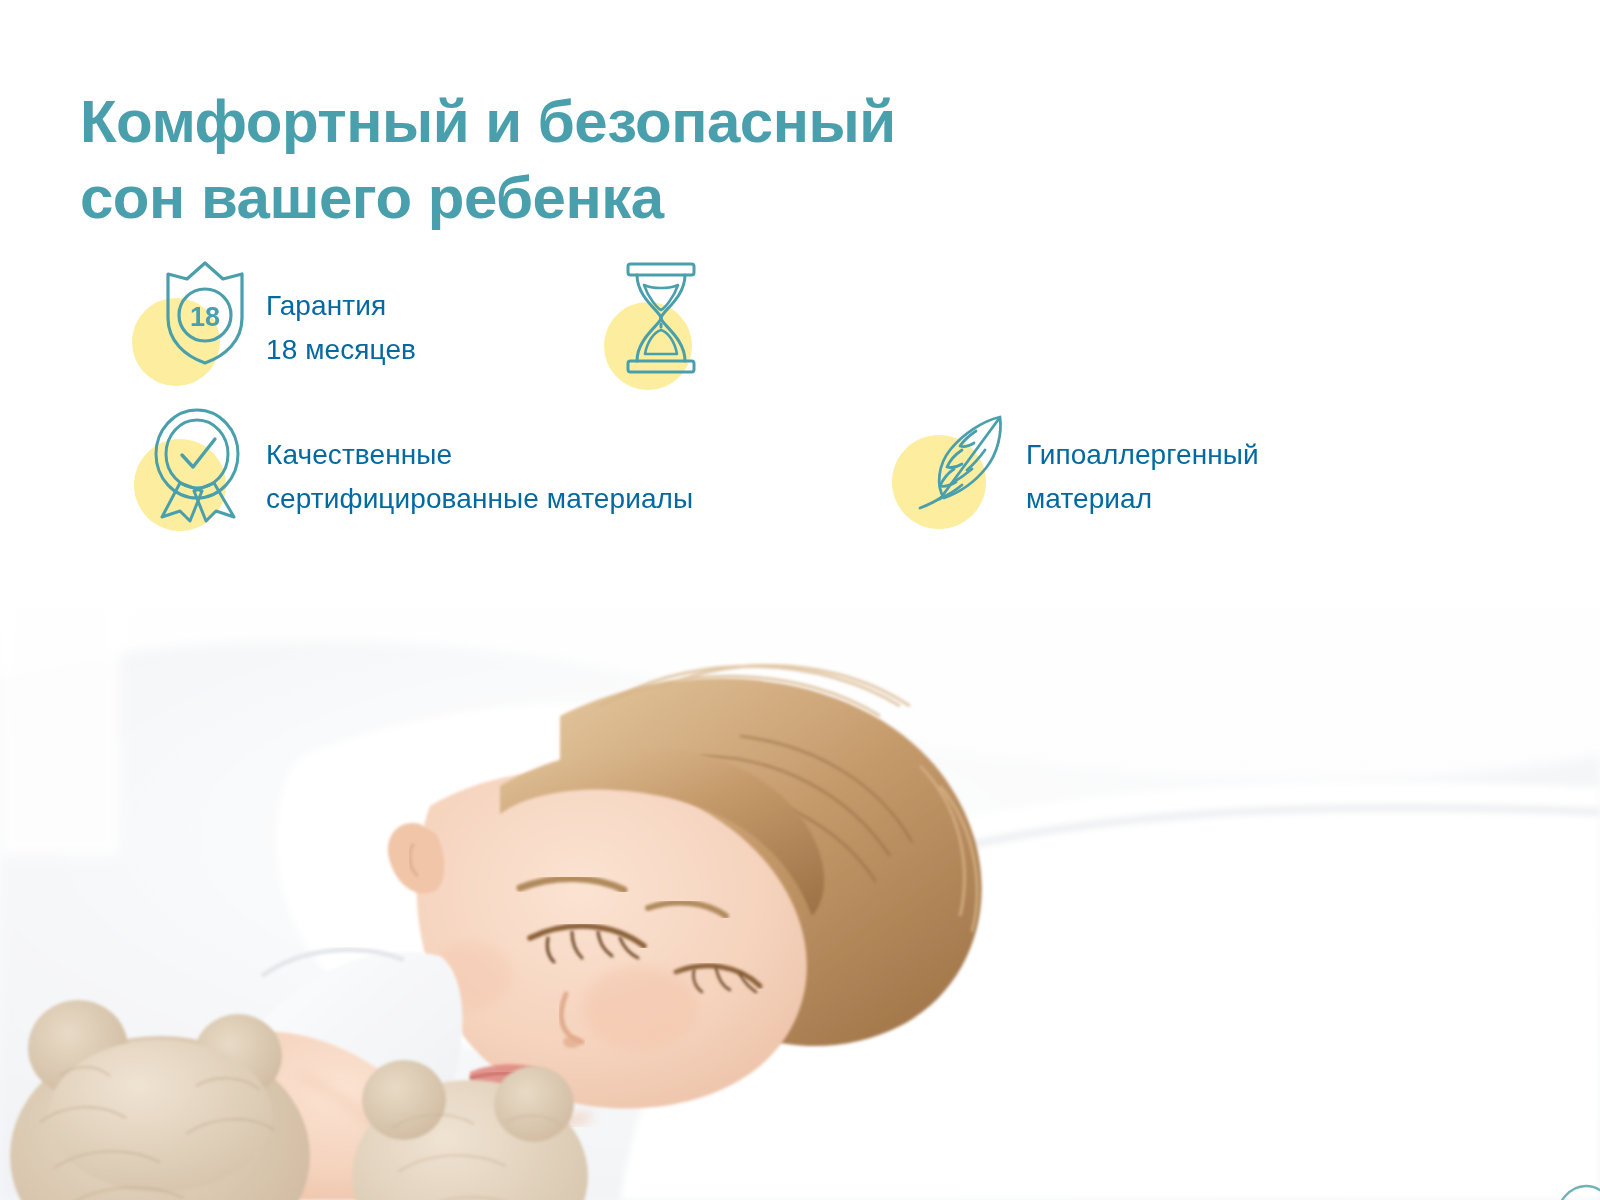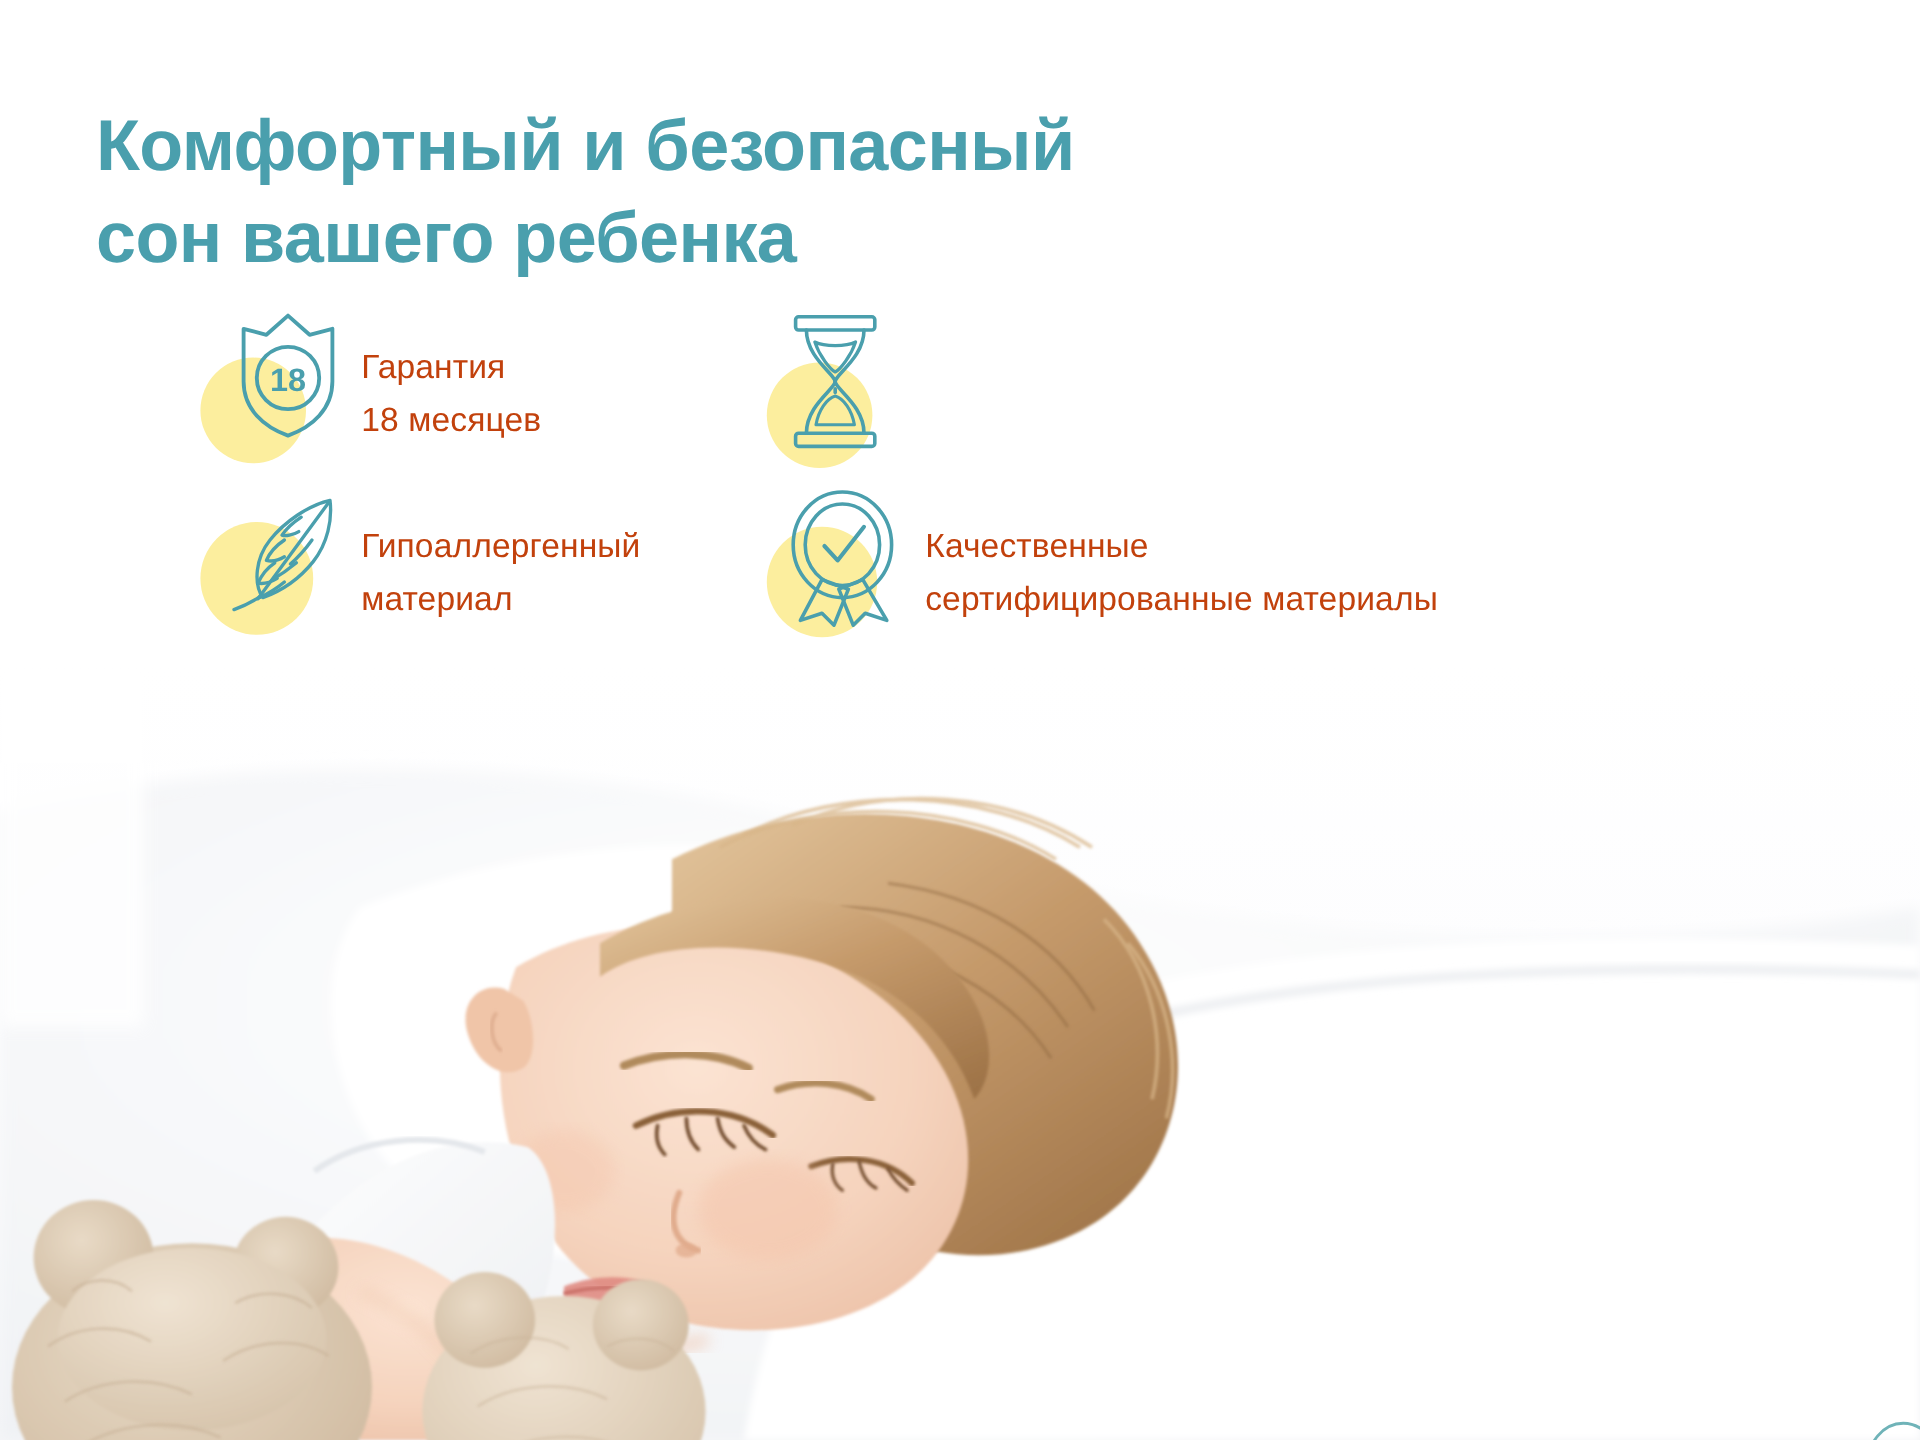--- a/index.html
+++ b/index.html
@@ -16,35 +16,35 @@
   .headline{
     position:absolute;left:80px;top:44px;width:1100px;
     color:#4a9fad;
     font-size:60px;line-height:1.26;
     font-weight:700;letter-spacing:-0.5px;
     white-space:pre-line;
   }
 
   
   .features{position:absolute;left:132px;top:258px;width:1300px;}
-  .frow{display:flex;justify-content:center;}
+  .frow{display:flex;}
   .fcell{display:flex;align-items:flex-start;}
   .fcell.c1{width:470px;}
   .fcell.c2{width:760px;}
   .ficonwrap{
     position:relative;width:118px;height:125px;flex:0 0 118px;
   }
   .ydisc{
     position:absolute;border-radius:50%;
     background:#fcee9e;
     z-index:0;
   }
   .ficon{position:absolute;z-index:1;}
   .ftext{
-    color:#c2410c;
+    color:#0369a1;
     font-size:28px;line-height:1.58;
     font-weight:400;
     white-space:pre-line;
     padding-top:26px;
     letter-spacing:0.1px;
   }
   .fcell.c1 .ftext{margin-left:16px;}
   .fcell.c2 .ftext{margin-left:16px;}
 
   
@@ -108,20 +108,39 @@
               <line x1="41" y1="56" x2="41" y2="60" stroke="#4a9fad" stroke-width="3" stroke-linecap="round"></line>
               <line x1="41" y1="64" x2="41" y2="67" stroke="#4a9fad" stroke-width="3" stroke-linecap="round"></line>
             </svg>
           </span>
         </div>
       </div>
 
     </div>
 
     <div class="frow r2">
+
+      <div class="fcell c2">
+        <div class="ficonwrap">
+          <div class="ydisc"></div>
+          <span class="ficon">
+            <svg width="96" height="116" viewBox="0 0 96 116" fill="none">
+              <g stroke="#4a9fad" stroke-width="3" fill="none" stroke-linecap="round" stroke-linejoin="round">
+                <path d="M30 76 L12 110 L30 104 L40 114 L52 84 Z"></path>
+                <path d="M64 76 L84 110 L66 104 L56 114 L44 84 Z"></path>
+                <ellipse cx="47" cy="47" rx="41" ry="44"></ellipse>
+                <ellipse cx="47" cy="47" rx="31" ry="34"></ellipse>
+                <path d="M32 48 L43 60 L65 32" stroke-width="3.4"></path>
+              </g>
+            </svg>
+          </span>
+        </div>
+        <div class="ftext">Качественные
+сертифицированные материалы</div>
+      </div>
 
       <div class="fcell c1">
         <div class="ficonwrap">
           <div class="ydisc"></div>
           <span class="ficon">
             <svg width="98" height="106" viewBox="0 0 98 106" fill="none">
               <g stroke="#4a9fad" stroke-width="2.8" fill="none" stroke-linecap="round" stroke-linejoin="round">
                 <path d="M86 10 C88 26 84 46 72 61 C60 76 44 86 30 91 C22 79 24 58 36 43 C48 28 68 14 86 10 Z"></path>
                 <path d="M84 13 L26 92"></path>
                 <path d="M62 24 C56 28 50 33 46 39 C49 40 55 39 60 36"></path>
@@ -130,39 +149,20 @@
                 <path d="M71 43 C66 50 60 57 53 63"></path>
                 <path d="M58 62 C52 67 45 72 38 76"></path>
                 <path d="M48 78 C42 83 34 88 27 91"></path>
                 <path d="M28 90 C22 94 14 98 6 101"></path>
               </g>
             </svg>
           </span>
         </div>
         <div class="ftext">Гипоаллергенный
 материал</div>
-      </div>
-
-      <div class="fcell c2">
-        <div class="ficonwrap">
-          <div class="ydisc"></div>
-          <span class="ficon">
-            <svg width="96" height="116" viewBox="0 0 96 116" fill="none">
-              <g stroke="#4a9fad" stroke-width="3" fill="none" stroke-linecap="round" stroke-linejoin="round">
-                <path d="M30 76 L12 110 L30 104 L40 114 L52 84 Z"></path>
-                <path d="M64 76 L84 110 L66 104 L56 114 L44 84 Z"></path>
-                <ellipse cx="47" cy="47" rx="41" ry="44"></ellipse>
-                <ellipse cx="47" cy="47" rx="31" ry="34"></ellipse>
-                <path d="M32 48 L43 60 L65 32" stroke-width="3.4"></path>
-              </g>
-            </svg>
-          </span>
-        </div>
-        <div class="ftext">Качественные
-сертифицированные материалы</div>
       </div>
 
     </div>
   </div>
 
   <div class="photo">
     <svg viewBox="0 0 1600 644" preserveAspectRatio="none">
       <defs>
         <linearGradient id="bedG" x1="0" y1="0" x2="0" y2="1">
           <stop offset="0" stop-color="#ffffff"></stop>

